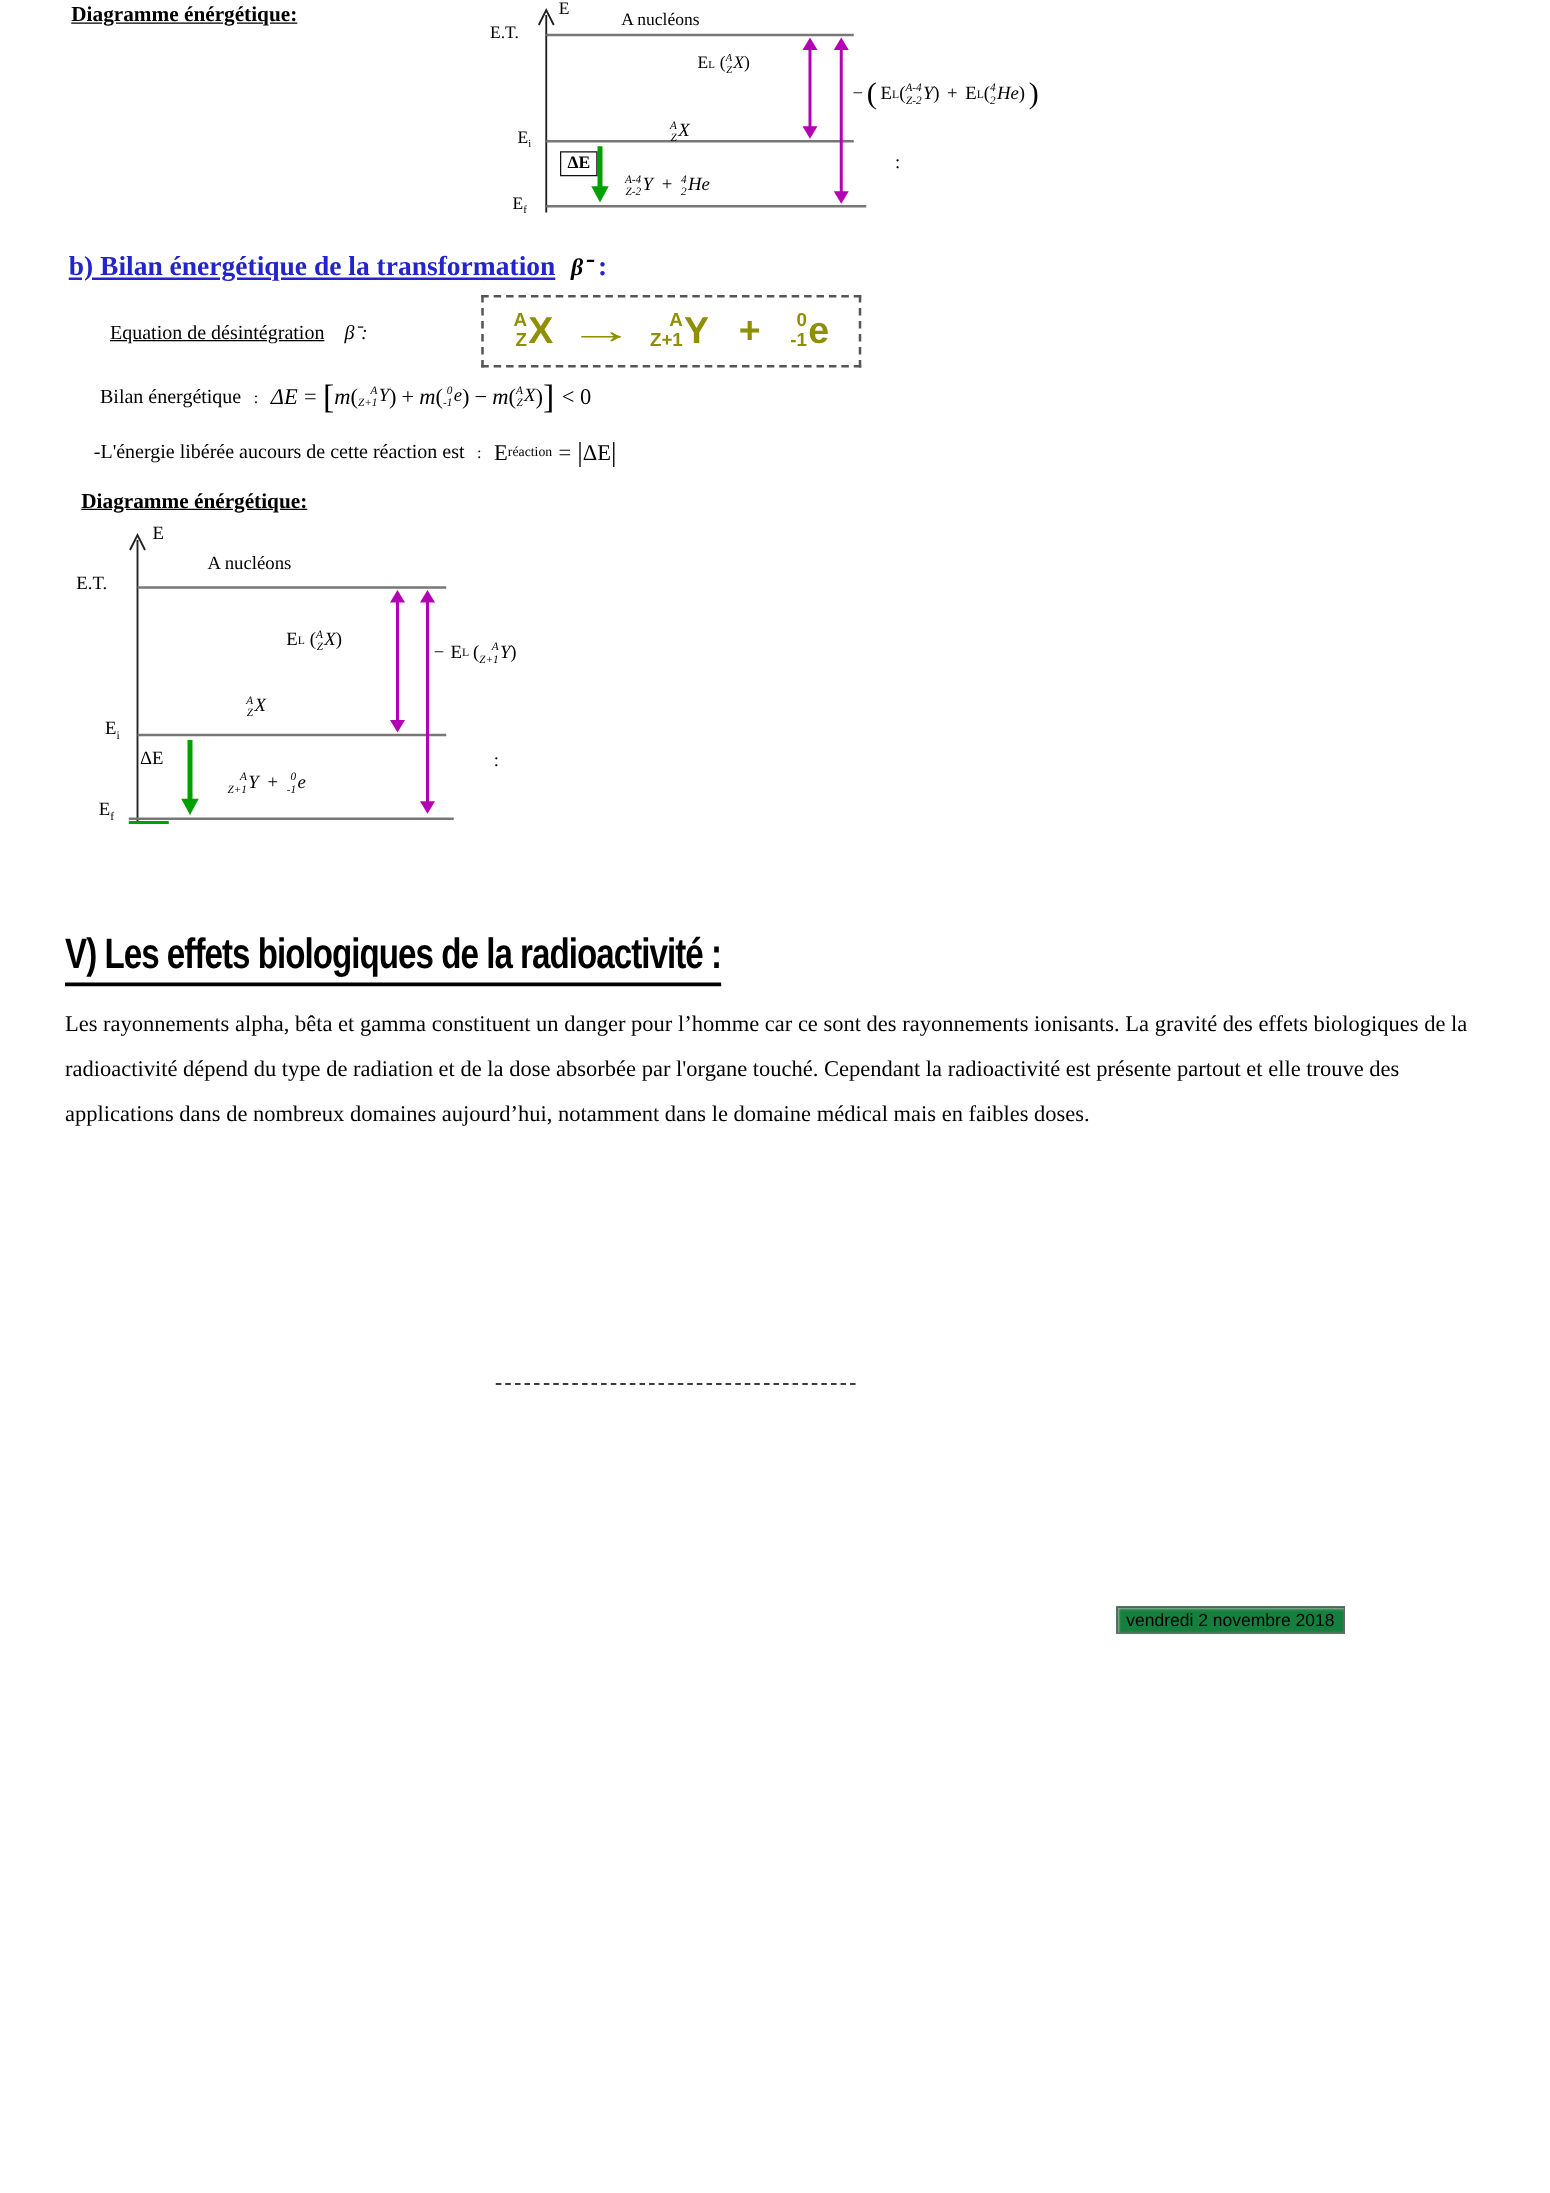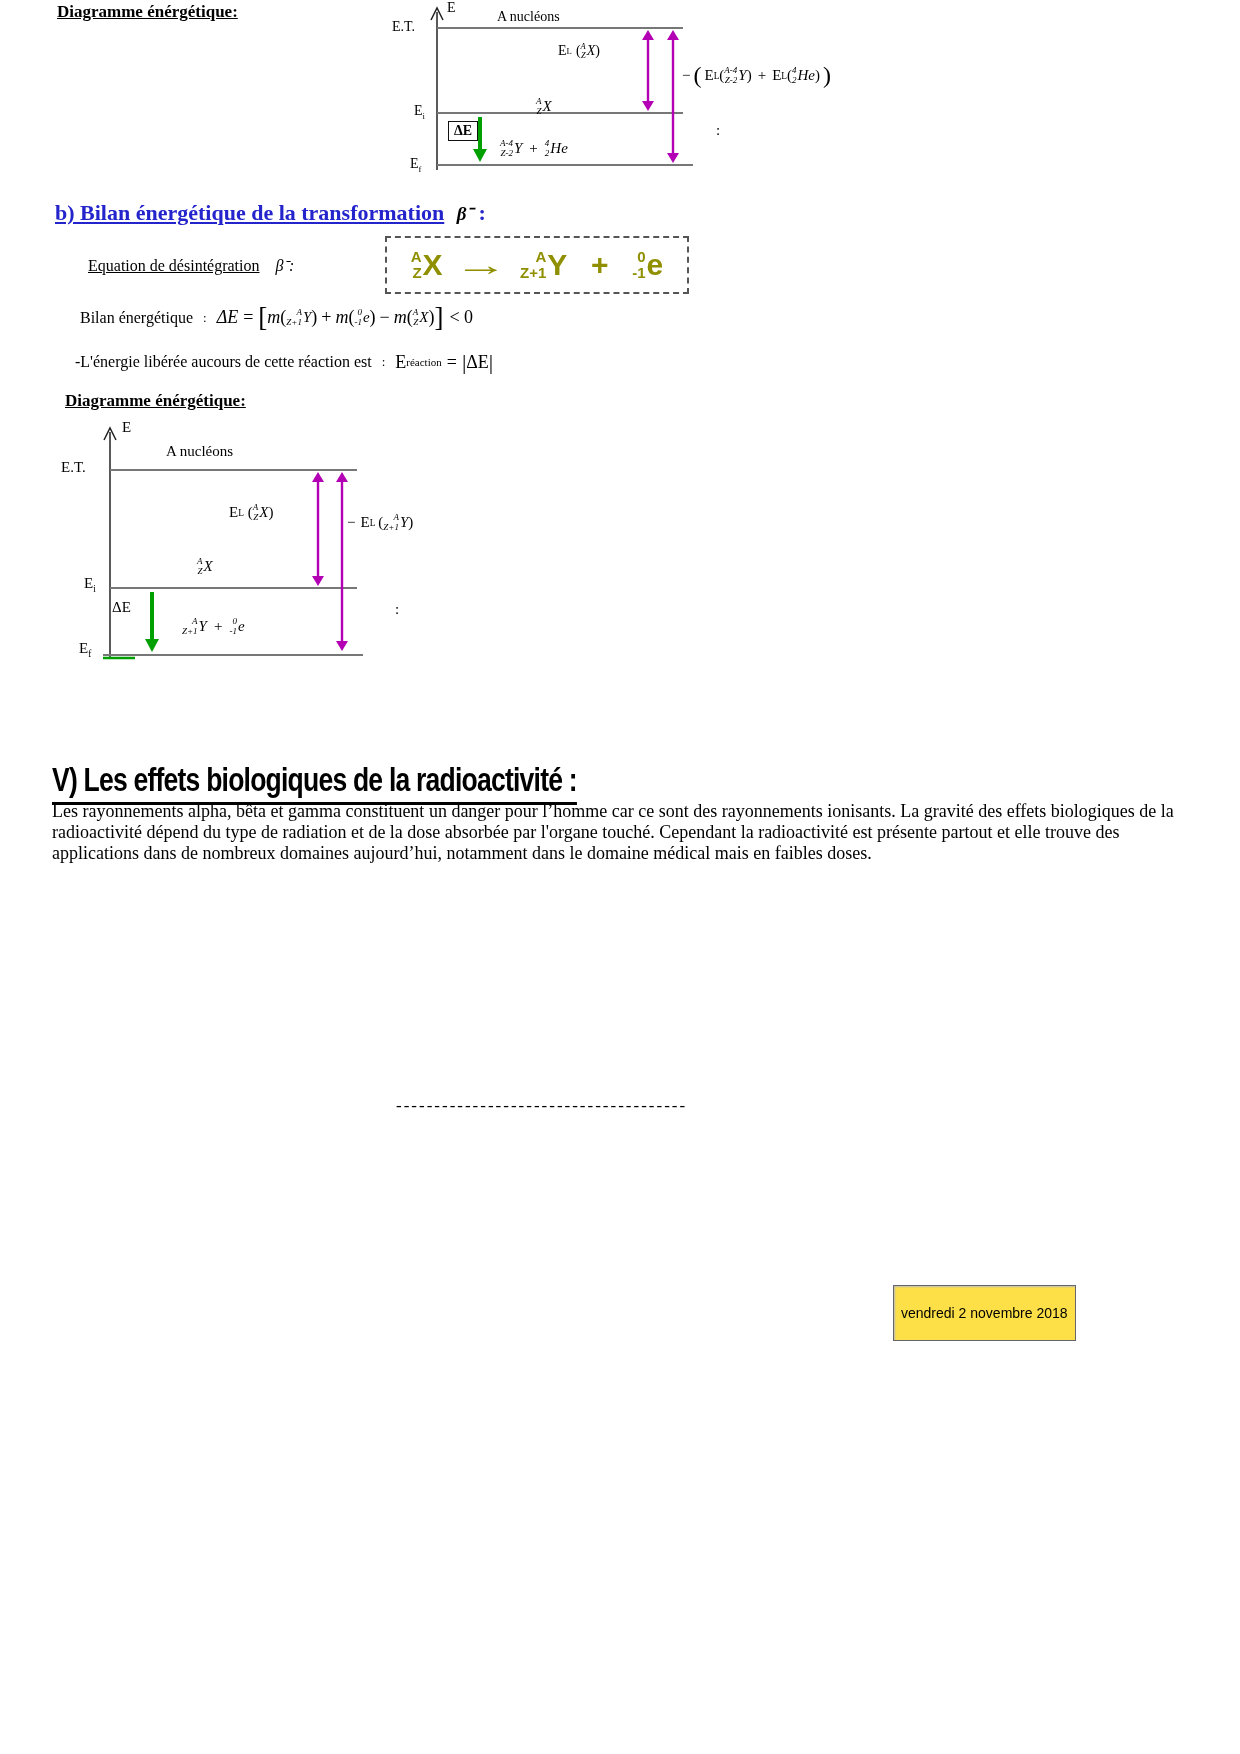--- a/index.html
+++ b/index.html
@@ -22,23 +22,23 @@
   .pipe{font-size:22px;}
   .eqbox{border:2px dashed #555;display:flex;align-items:center;justify-content:space-evenly;
          color:var(--olive,#8f8f00);font-family:"Liberation Sans",sans-serif;font-weight:bold;}
   .eqbox .eqn{font-size:30px;}
   .eqbox .nuc .st{font-size:0.5em;}
   .arrowx{display:inline-block;transform:scaleX(1.8);}
   .debox{border:1px solid #111;padding:1px 5px;font-weight:bold;}
   .vhead{display:inline-block;font-family:"Liberation Sans",sans-serif;font-weight:bold;
          font-size:34px;letter-spacing:-1px;transform:scaleX(0.78);transform-origin:0 50%;
          border-bottom:3px solid #000;padding-bottom:3px;white-space:nowrap;}
-  .para{font-size:18px;line-height:21px;text-align:left;}
-  .datebox{border:1px solid #666;background:#fde047;font-family:"Liberation Sans",sans-serif;
-           font-size:14px;padding:19px 7px;box-shadow:inset 1px 1px 2px #bbb;}
+  .para{font-size:18px;line-height:36px;text-align:left;}
+  .datebox{border:1px solid #666;background:#15803d;font-family:"Liberation Sans",sans-serif;
+           font-size:14px;padding:2px 7px;box-shadow:inset 1px 1px 2px #bbb;}
   svg .lvl{stroke:#777;stroke-width:2;}
   svg .axis{stroke:#222;stroke-width:1.5;fill:none;}
   svg .ma{stroke:var(--magenta,#b400b4);stroke-width:2.4;}
   svg .mf{fill:var(--magenta,#b400b4);}
   svg .ga{stroke:var(--green,#00a000);stroke-width:4;}
   svg .gf{fill:var(--green,#00a000);}
   a{color:var(--email_blue,#2233cc);text-decoration:none;cursor:pointer;}
 </style>
 </head>
 <body>
@@ -342,21 +342,21 @@
       </span>
   </div>
 
   <div class="abs fs15" style="left:79px;top:640px;">
     <span>E</span><sub>f</sub>
   </div>
 
   <div class="abs fs15" style="left:395px;top:601px;">:</div>
 
 
-  <div class="abs" style="left:52px;top:760px;">
+  <div class="abs" style="left:52px;top:744px;">
     <span class="vhead">V) Les effets biologiques de la radioactivité :</span>
   </div>
 
   <div class="abs para" style="left:52px;top:801px;width:1140px;">Les rayonnements alpha, bêta et gamma constituent un danger pour l’homme car ce sont des rayonnements ionisants. La gravité des effets biologiques de la radioactivité dépend du type de radiation et de la dose absorbée par l'organe touché. Cependant la radioactivité est présente partout et elle trouve des applications dans de nombreux domaines  aujourd’hui, notamment dans le domaine médical mais en faibles doses.</div>
 
   <div class="abs" style="left:396px;top:1096px;font-size:17px;letter-spacing:2px;">--------------------------------------</div>
 
 
   <div class="abs datebox" style="left:893px;top:1285px;">vendredi 2 novembre 2018</div>
 

